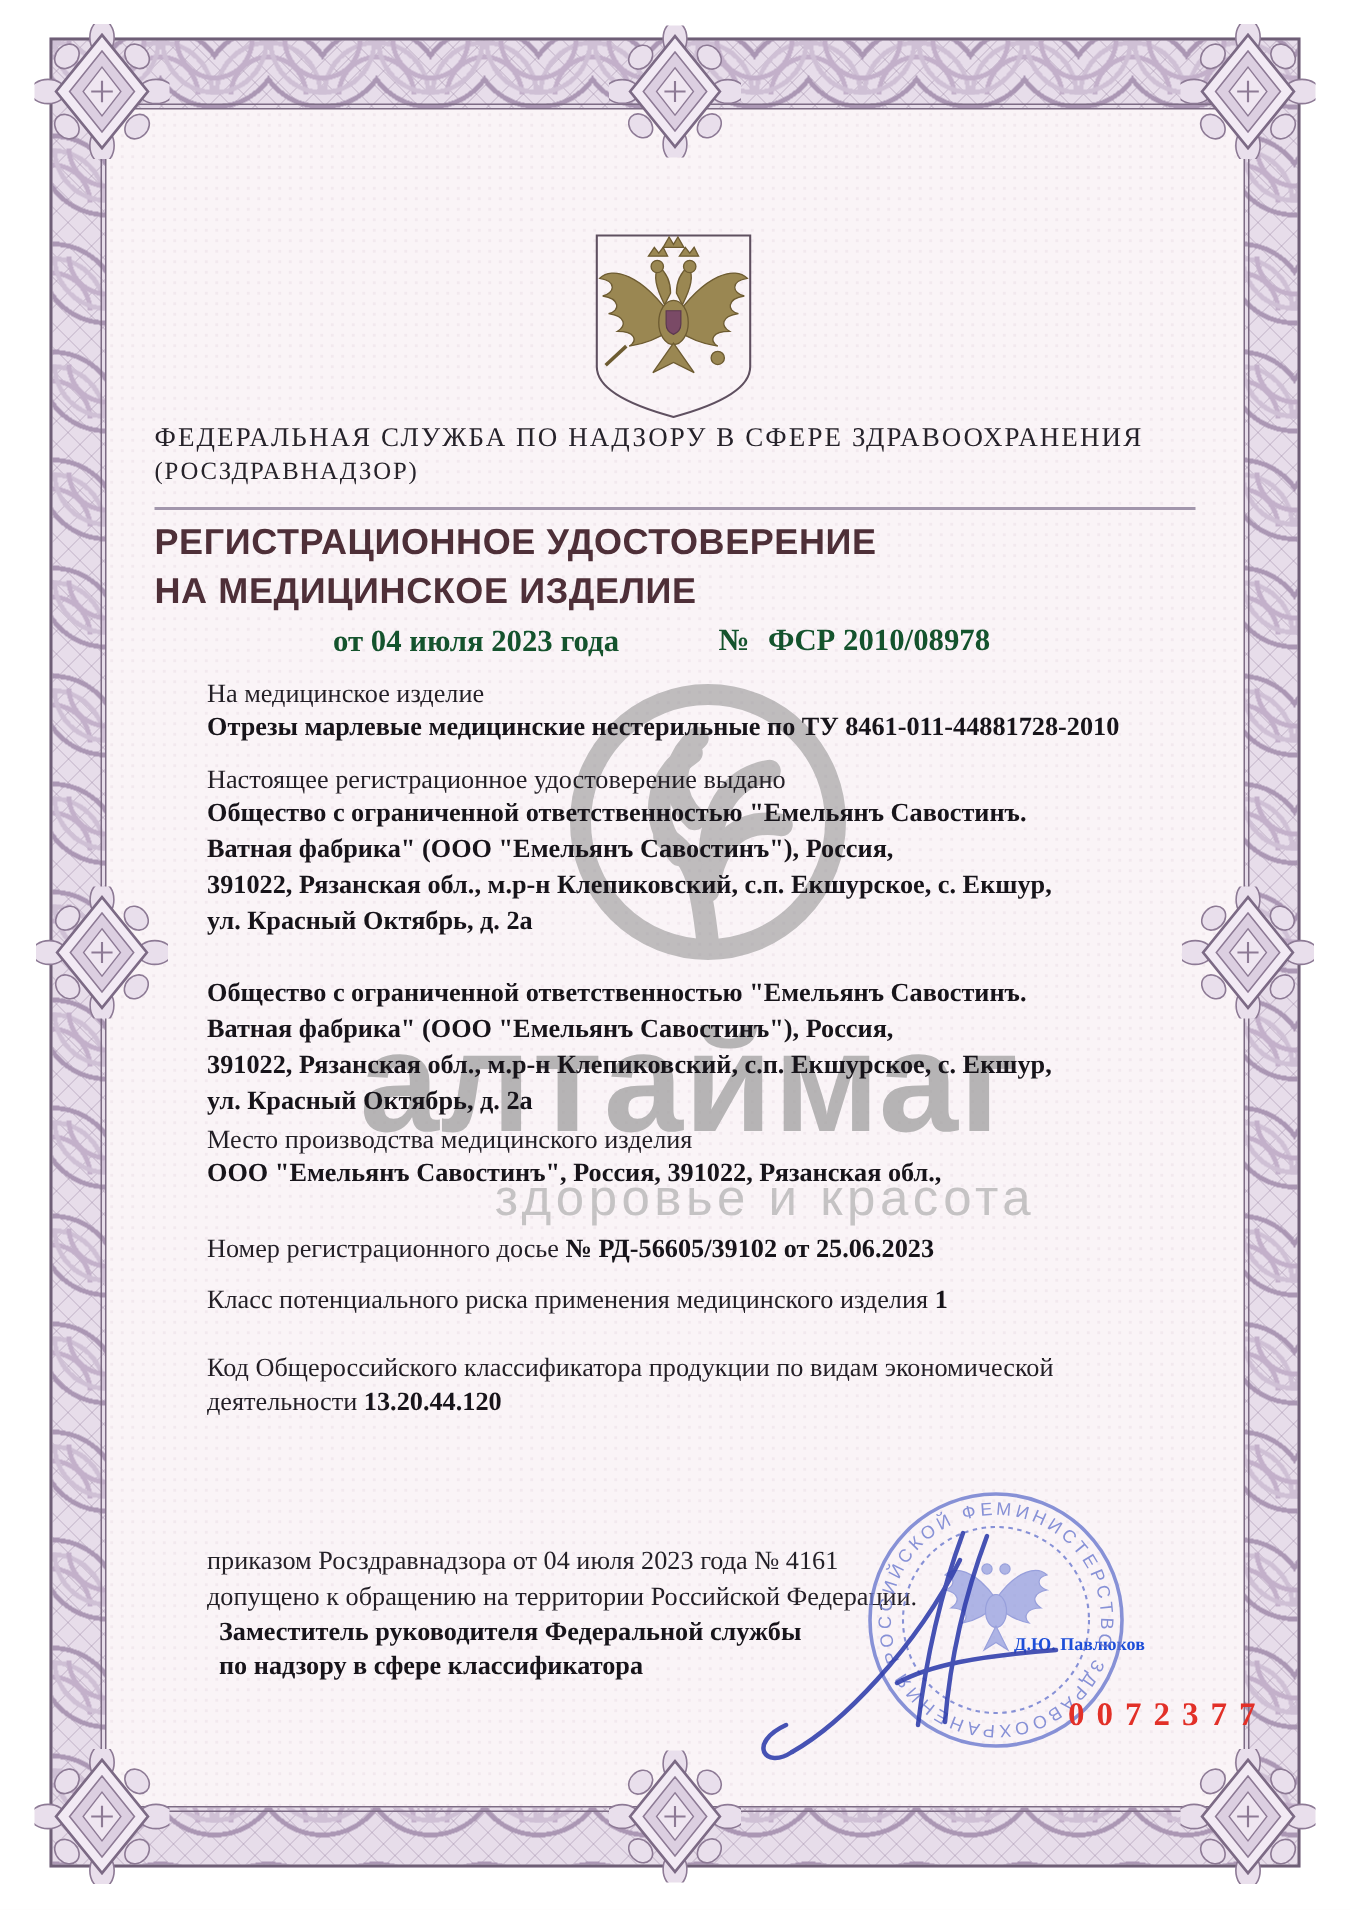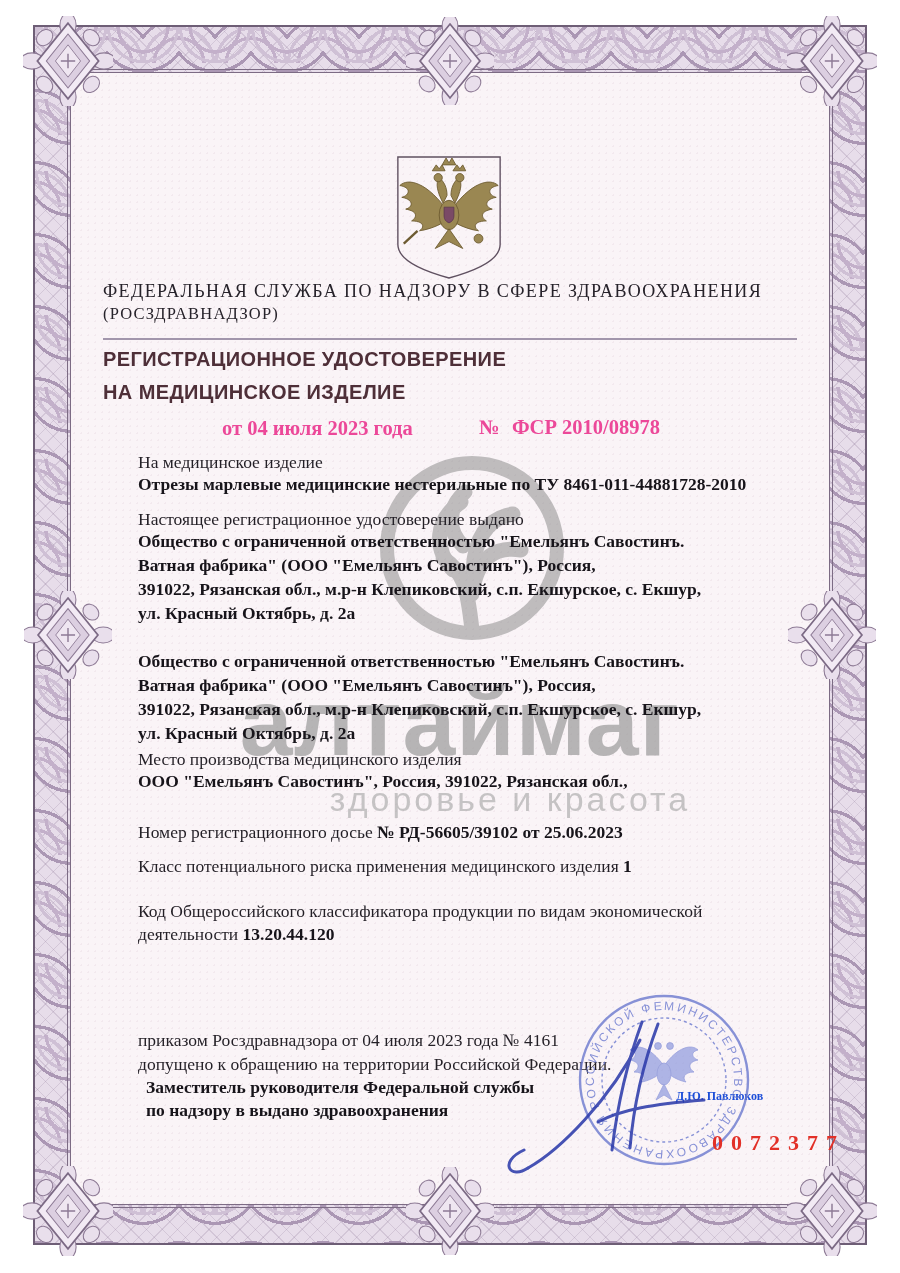--- a/index.html
+++ b/index.html
@@ -27,23 +27,23 @@
   .layer{position:absolute;inset:0;}
   .wm{z-index:1;pointer-events:none;border-radius:20px;}
   .content{z-index:3;}
   .overlay{z-index:4;pointer-events:none;}
   .topmost{z-index:5;}
   .abs{position:absolute;}
   .ctr{left:103px;width:694px;text-align:left;}
   .agency{font-size:18px;letter-spacing:1.4px;color:#26222a;}
   .agency2{font-size:16.5px;letter-spacing:1.2px;color:#26222a;}
   .rule{position:absolute;left:103px;width:694px;height:2px;background:#a296ac;}
-  .title{font-family:"Liberation Sans", sans-serif;font-weight:bold;font-size:20px;
+  .title{font-family:"Liberation Sans", sans-serif;font-weight:bold;font-size:24px;
          color:#4e2f38;letter-spacing:.4px;}
-  .datebold{font-weight:bold;font-size:20.5px;color:#ec4899;}
+  .datebold{font-weight:bold;font-size:20.5px;color:#14532d;}
   .body-reg{font-size:17.5px;color:#231f26;}
   .body-bold{font-size:17.5px;font-weight:bold;color:#17141a;}
   .block{left:138px;width:648px;line-height:24px;}
   .wm-brand{font-family:"Liberation Sans", sans-serif;font-weight:bold;font-size:95px;
             color:#979797;opacity:.68;letter-spacing:1px;}
   .wm-tag{font-family:"Liberation Sans", sans-serif;font-size:34px;color:#a3a3a3;opacity:.6;letter-spacing:3px;}
   .serial{font-weight:bold;font-size:22px;color:#e23028;letter-spacing:8px;}
   .signername{font-weight:bold;font-size:12px;color:#1d4ed8;}
 </style>
 </head>
@@ -174,21 +174,21 @@
     <div class="abs block body-reg" style="top:820px"><span>Номер регистрационного досье </span><span class="body-bold">№ РД-56605/39102 от 25.06.2023</span></div>
 
     <div class="abs block body-reg" style="top:854px"><span>Класс потенциального риска применения медицинского изделия </span><span class="body-bold">1</span></div>
 
     <div class="abs block body-reg" style="top:899px">Код Общероссийского классификатора продукции по видам экономической</div>
     <div class="abs block body-reg" style="top:922px"><span>деятельности </span><span class="body-bold">13.20.44.120</span></div>
 
     <div class="abs block body-reg" style="top:1028px">приказом Росздравнадзора от 04 июля 2023 года № 4161</div>
     <div class="abs block body-reg" style="top:1052px">допущено к обращению на территории Российской Федерации.</div>
     <div class="abs body-bold" style="left:146px;top:1077px">Заместитель руководителя Федеральной службы</div>
-    <div class="abs body-bold" style="left:146px;top:1100px">по надзору в выдано здравоохранения</div>
+    <div class="abs body-bold" style="left:146px;top:1100px">по надзору в сфере классификатора</div>
     <div class="abs signername" style="left:676px;top:1089px">Д.Ю. Павлюков</div>
   </div>
 
   <div class="layer overlay">
     <svg class="abs" style="left:572px;top:988px" width="184" height="184" viewBox="0 0 184 184" opacity="0.8">
       <circle cx="92" cy="92" r="84" fill="none" stroke="#6b79cf" stroke-width="2.4"></circle>
       <circle cx="92" cy="92" r="62" fill="none" stroke="#6b79cf" stroke-width="1.4" stroke-dasharray="3 3"></circle>
       <path id="stampTextPath" d="M 92 22 a 70 70 0 1 1 -0.01 0" fill="none"></path>
       <text font-family="Liberation Sans, sans-serif" font-size="12" letter-spacing="2.5" fill="#6b79cf">
         <textPath href="#stampTextPath">МИНИСТЕРСТВО ЗДРАВООХРАНЕНИЯ РОССИЙСКОЙ ФЕДЕРАЦИИ •</textPath>

